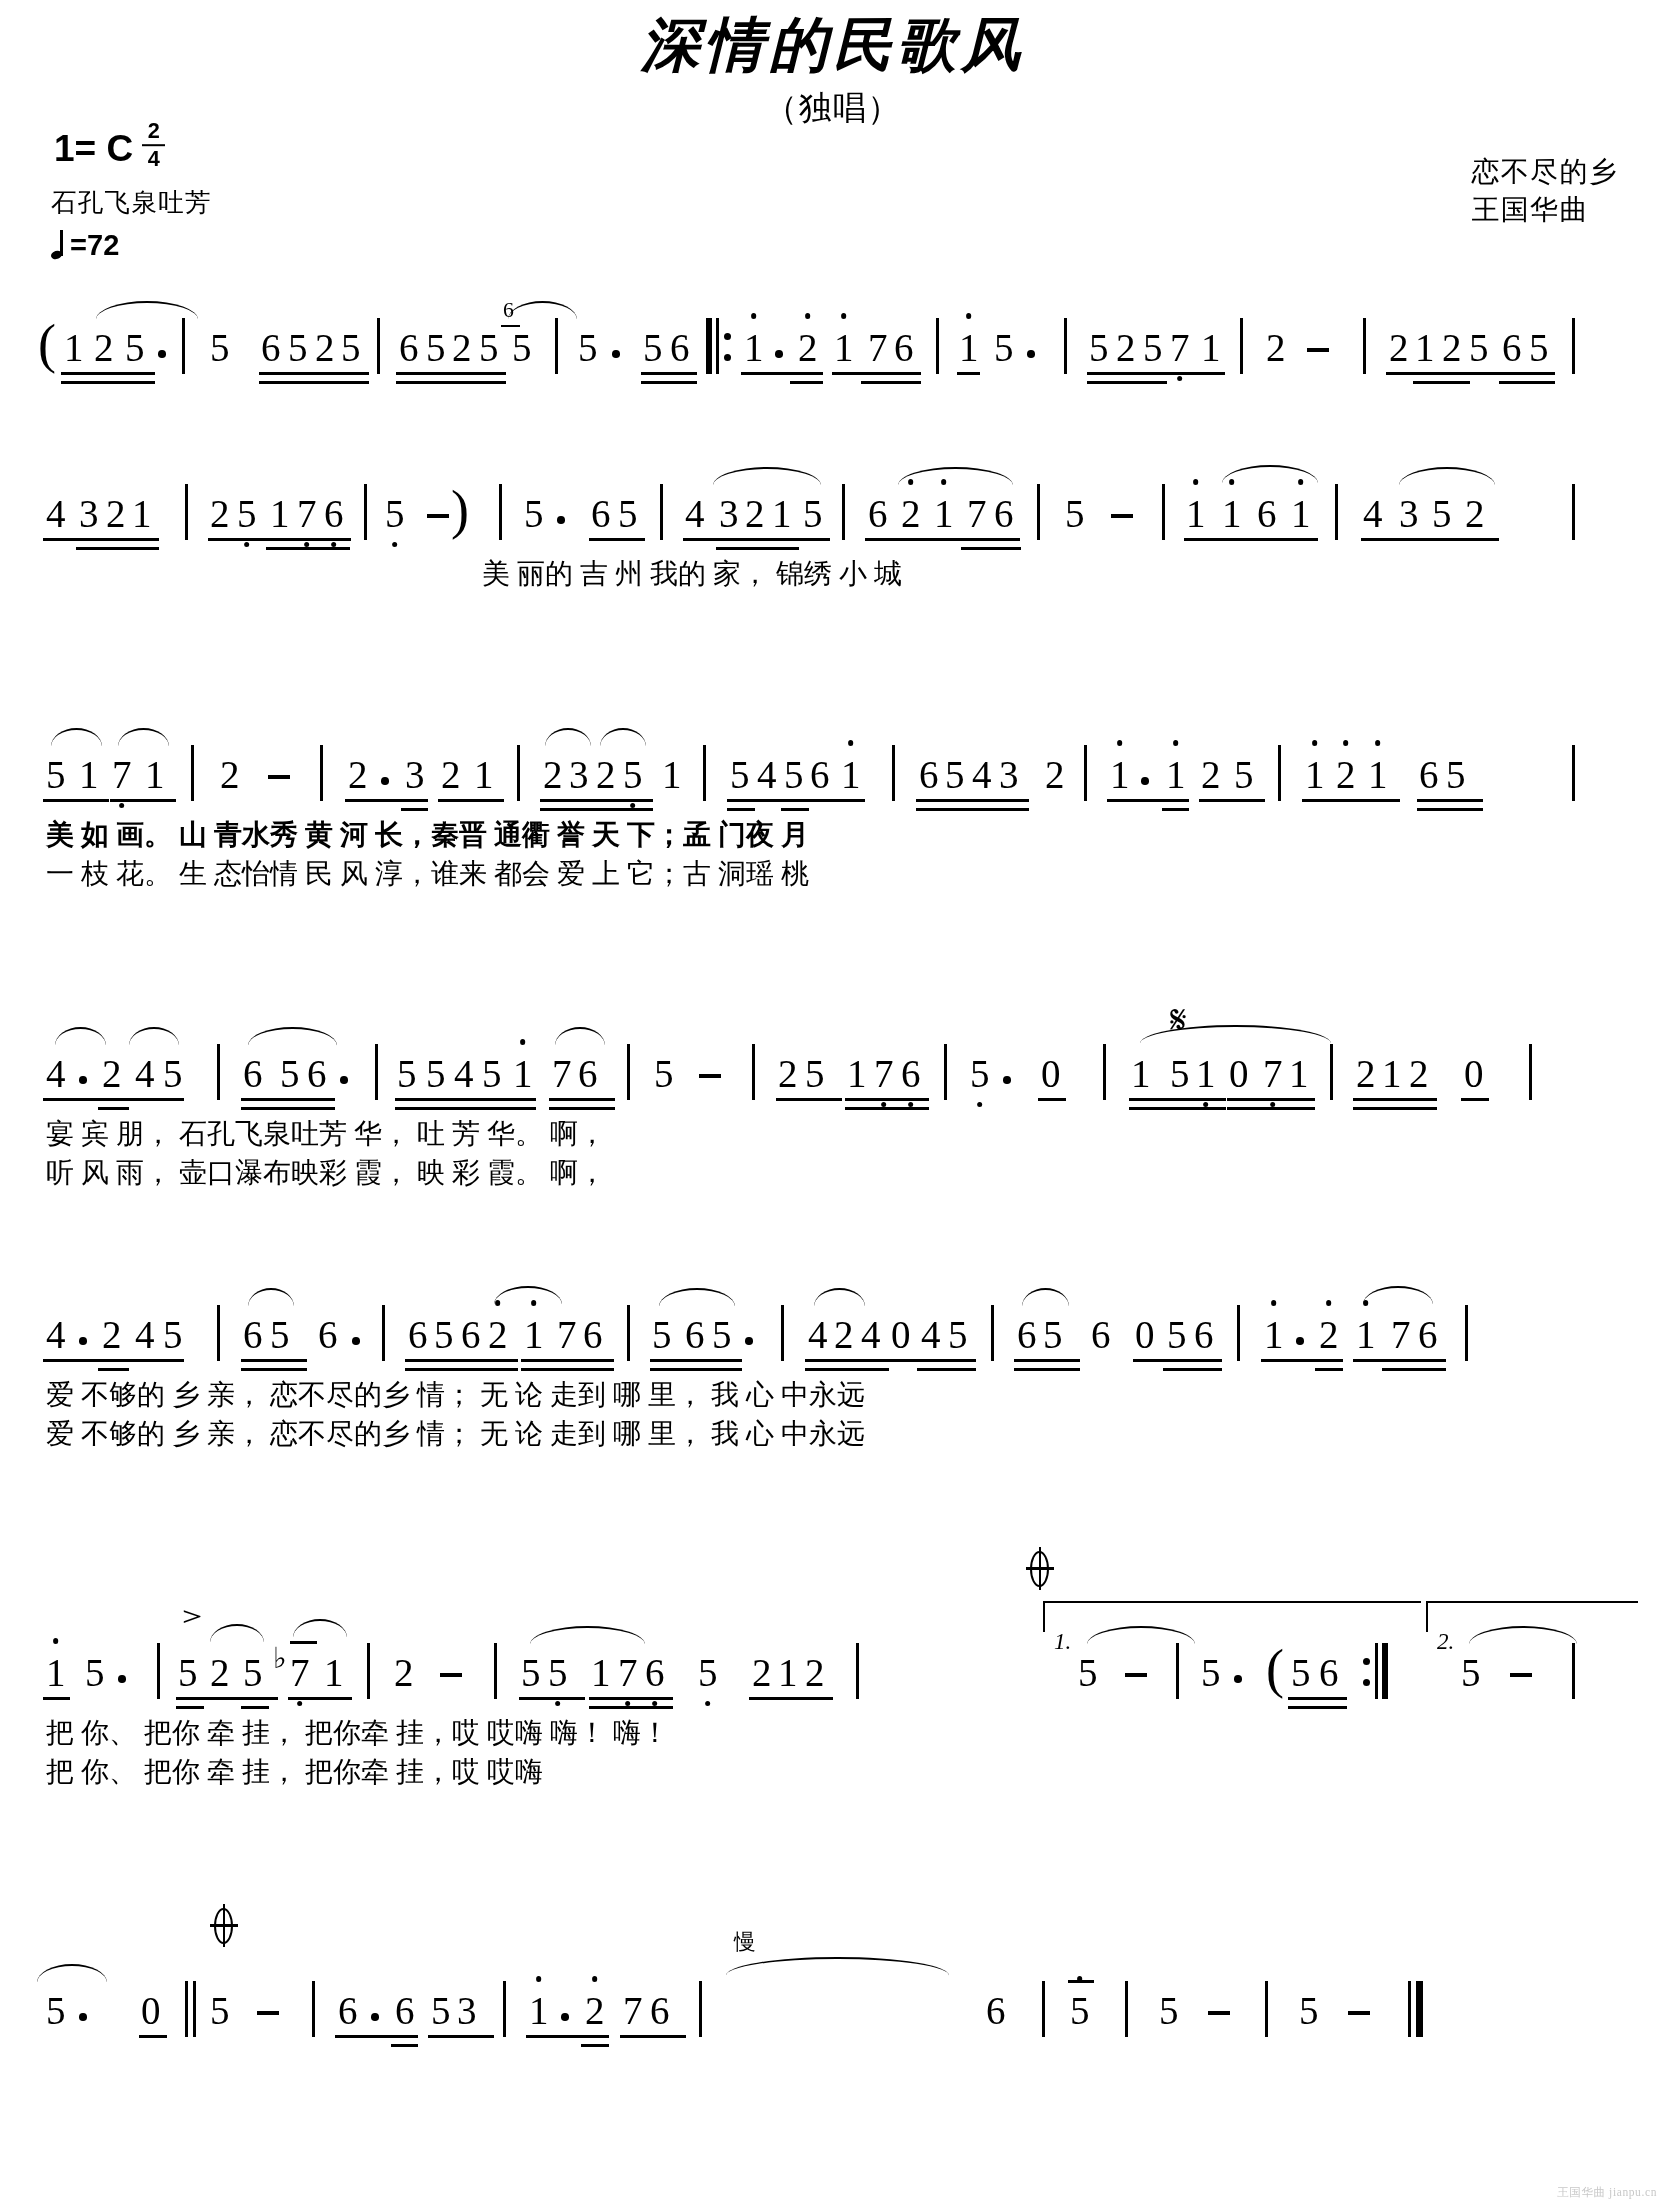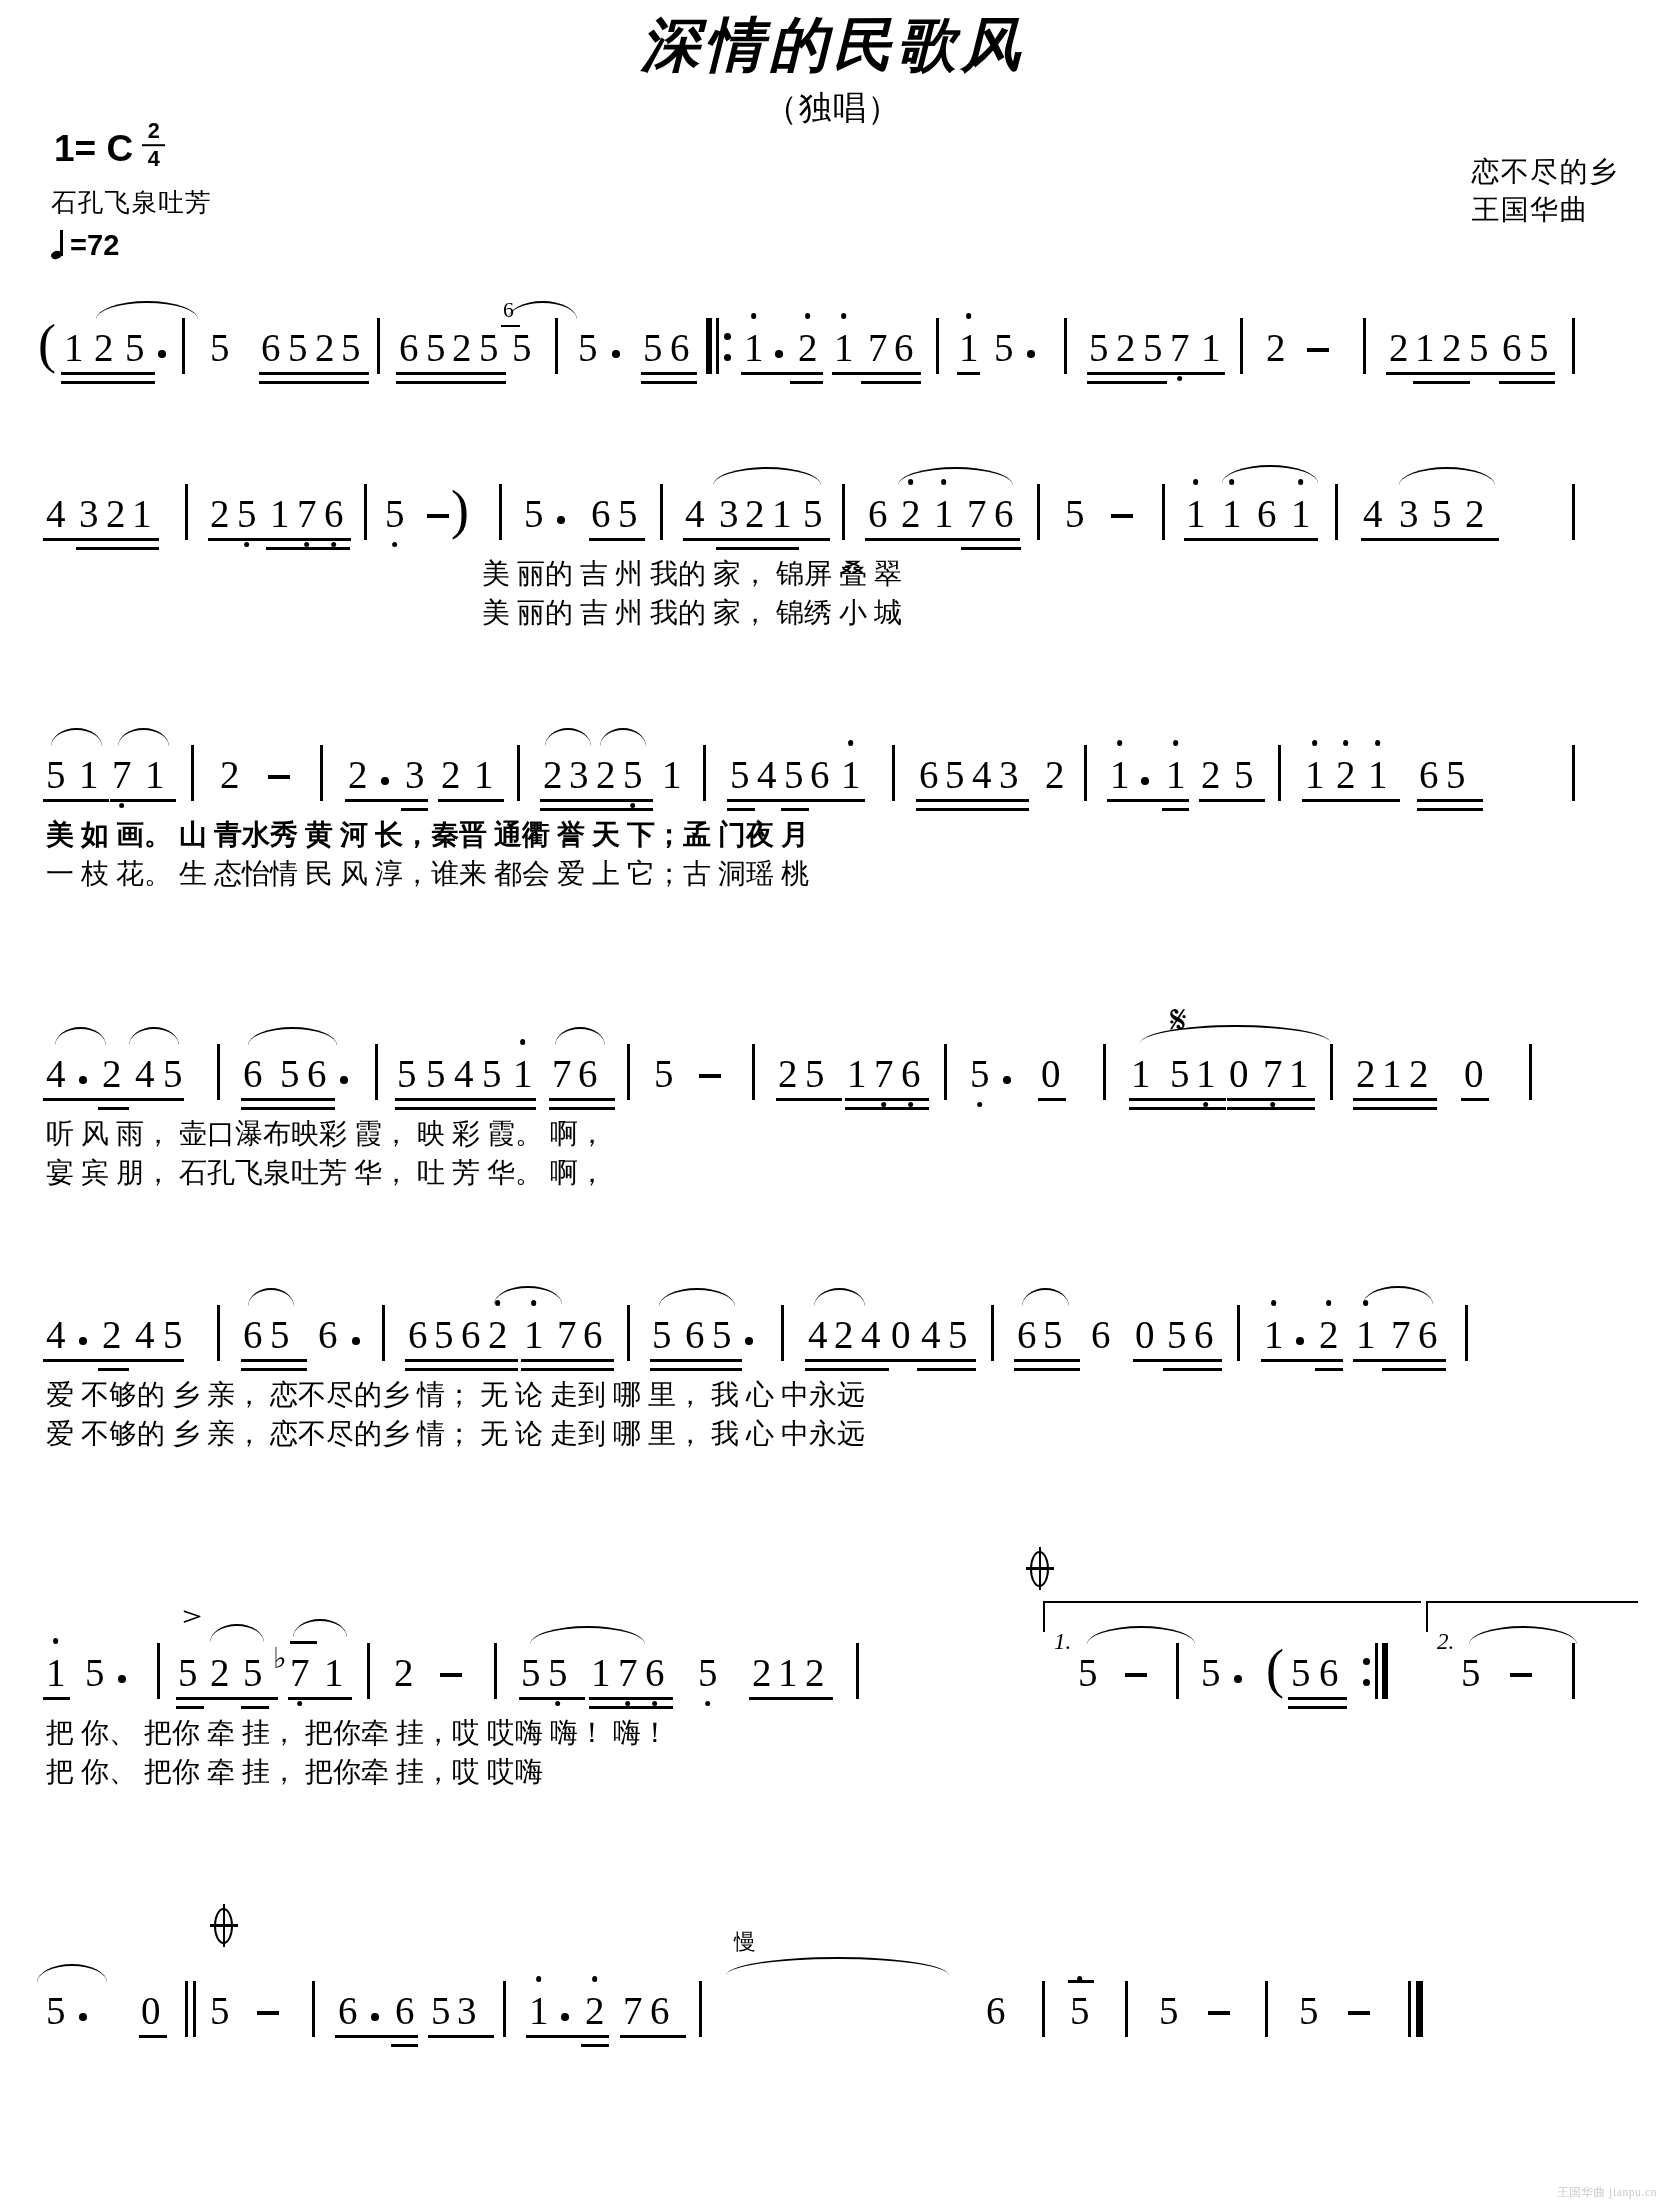--- a/index.html
+++ b/index.html
@@ -281,23 +281,20 @@
 
       <span class="n" style="left:1363px;">4</span>
       <span class="n" style="left:1399px;">3</span>
       <span class="n" style="left:1432px;">5</span>
       <span class="n" style="left:1465px;">2</span>
       <span class="beam" style="left:1361px;bottom:14px;width:138px;"></span>
       <span class="slur" style="left:1399px;bottom:69px;width:96px;"></span>
       <span class="bl" style="left:1572px;"></span>
     </div>
     <div class="lyric">
-      <span style="left:482px;">美 丽的 吉 州 我的 家， 锦屏 叠 翠</span>
-    </div>
-    <div class="lyric">
       <span style="left:482px;">美 丽的 吉 州 我的 家， 锦绣 小 城</span>
     </div>
   </div>
 
   <div class="system" style="top:720px;">
     <div class="notes">
       <span class="n" style="left:46px;">5</span>
       <span class="n" style="left:79px;">1</span>
       <span class="n" style="left:112px;">7<i class="dn"></i></span>
       <span class="n" style="left:145px;">1</span>
@@ -453,24 +450,24 @@
       <span class="n" style="left:1356px;">2</span>
       <span class="n" style="left:1382px;">1</span>
       <span class="n" style="left:1409px;">2</span>
       <span class="beam" style="left:1353px;bottom:14px;width:84px;"></span>
       <span class="beam" style="left:1353px;bottom:5.1px;width:84px;"></span>
       <span class="n" style="left:1464px;">0</span>
       <span class="beam" style="left:1461px;bottom:14px;width:28px;"></span>
       <span class="bl" style="left:1529px;"></span>
     </div>
     <div class="lyric">
+      <span style="left:46px;">宴 宾 朋， 石孔飞泉吐芳 华， 吐 芳 华。 啊，</span>
+    </div>
+    <div class="lyric">
       <span style="left:46px;">听 风 雨， 壶口瀑布映彩 霞， 映 彩 霞。 啊，</span>
-    </div>
-    <div class="lyric">
-      <span style="left:46px;">宴 宾 朋， 石孔飞泉吐芳 华， 吐 芳 华。 啊，</span>
     </div>
   </div>
 
   <div class="system" style="top:1280px;">
     <div class="notes">
       <span class="n" style="left:46px;">4</span>
       <span class="dot" style="left:79px;"></span>
       <span class="n" style="left:102px;">2</span>
       <span class="n" style="left:135px;">4</span>
       <span class="n" style="left:163px;">5</span>

